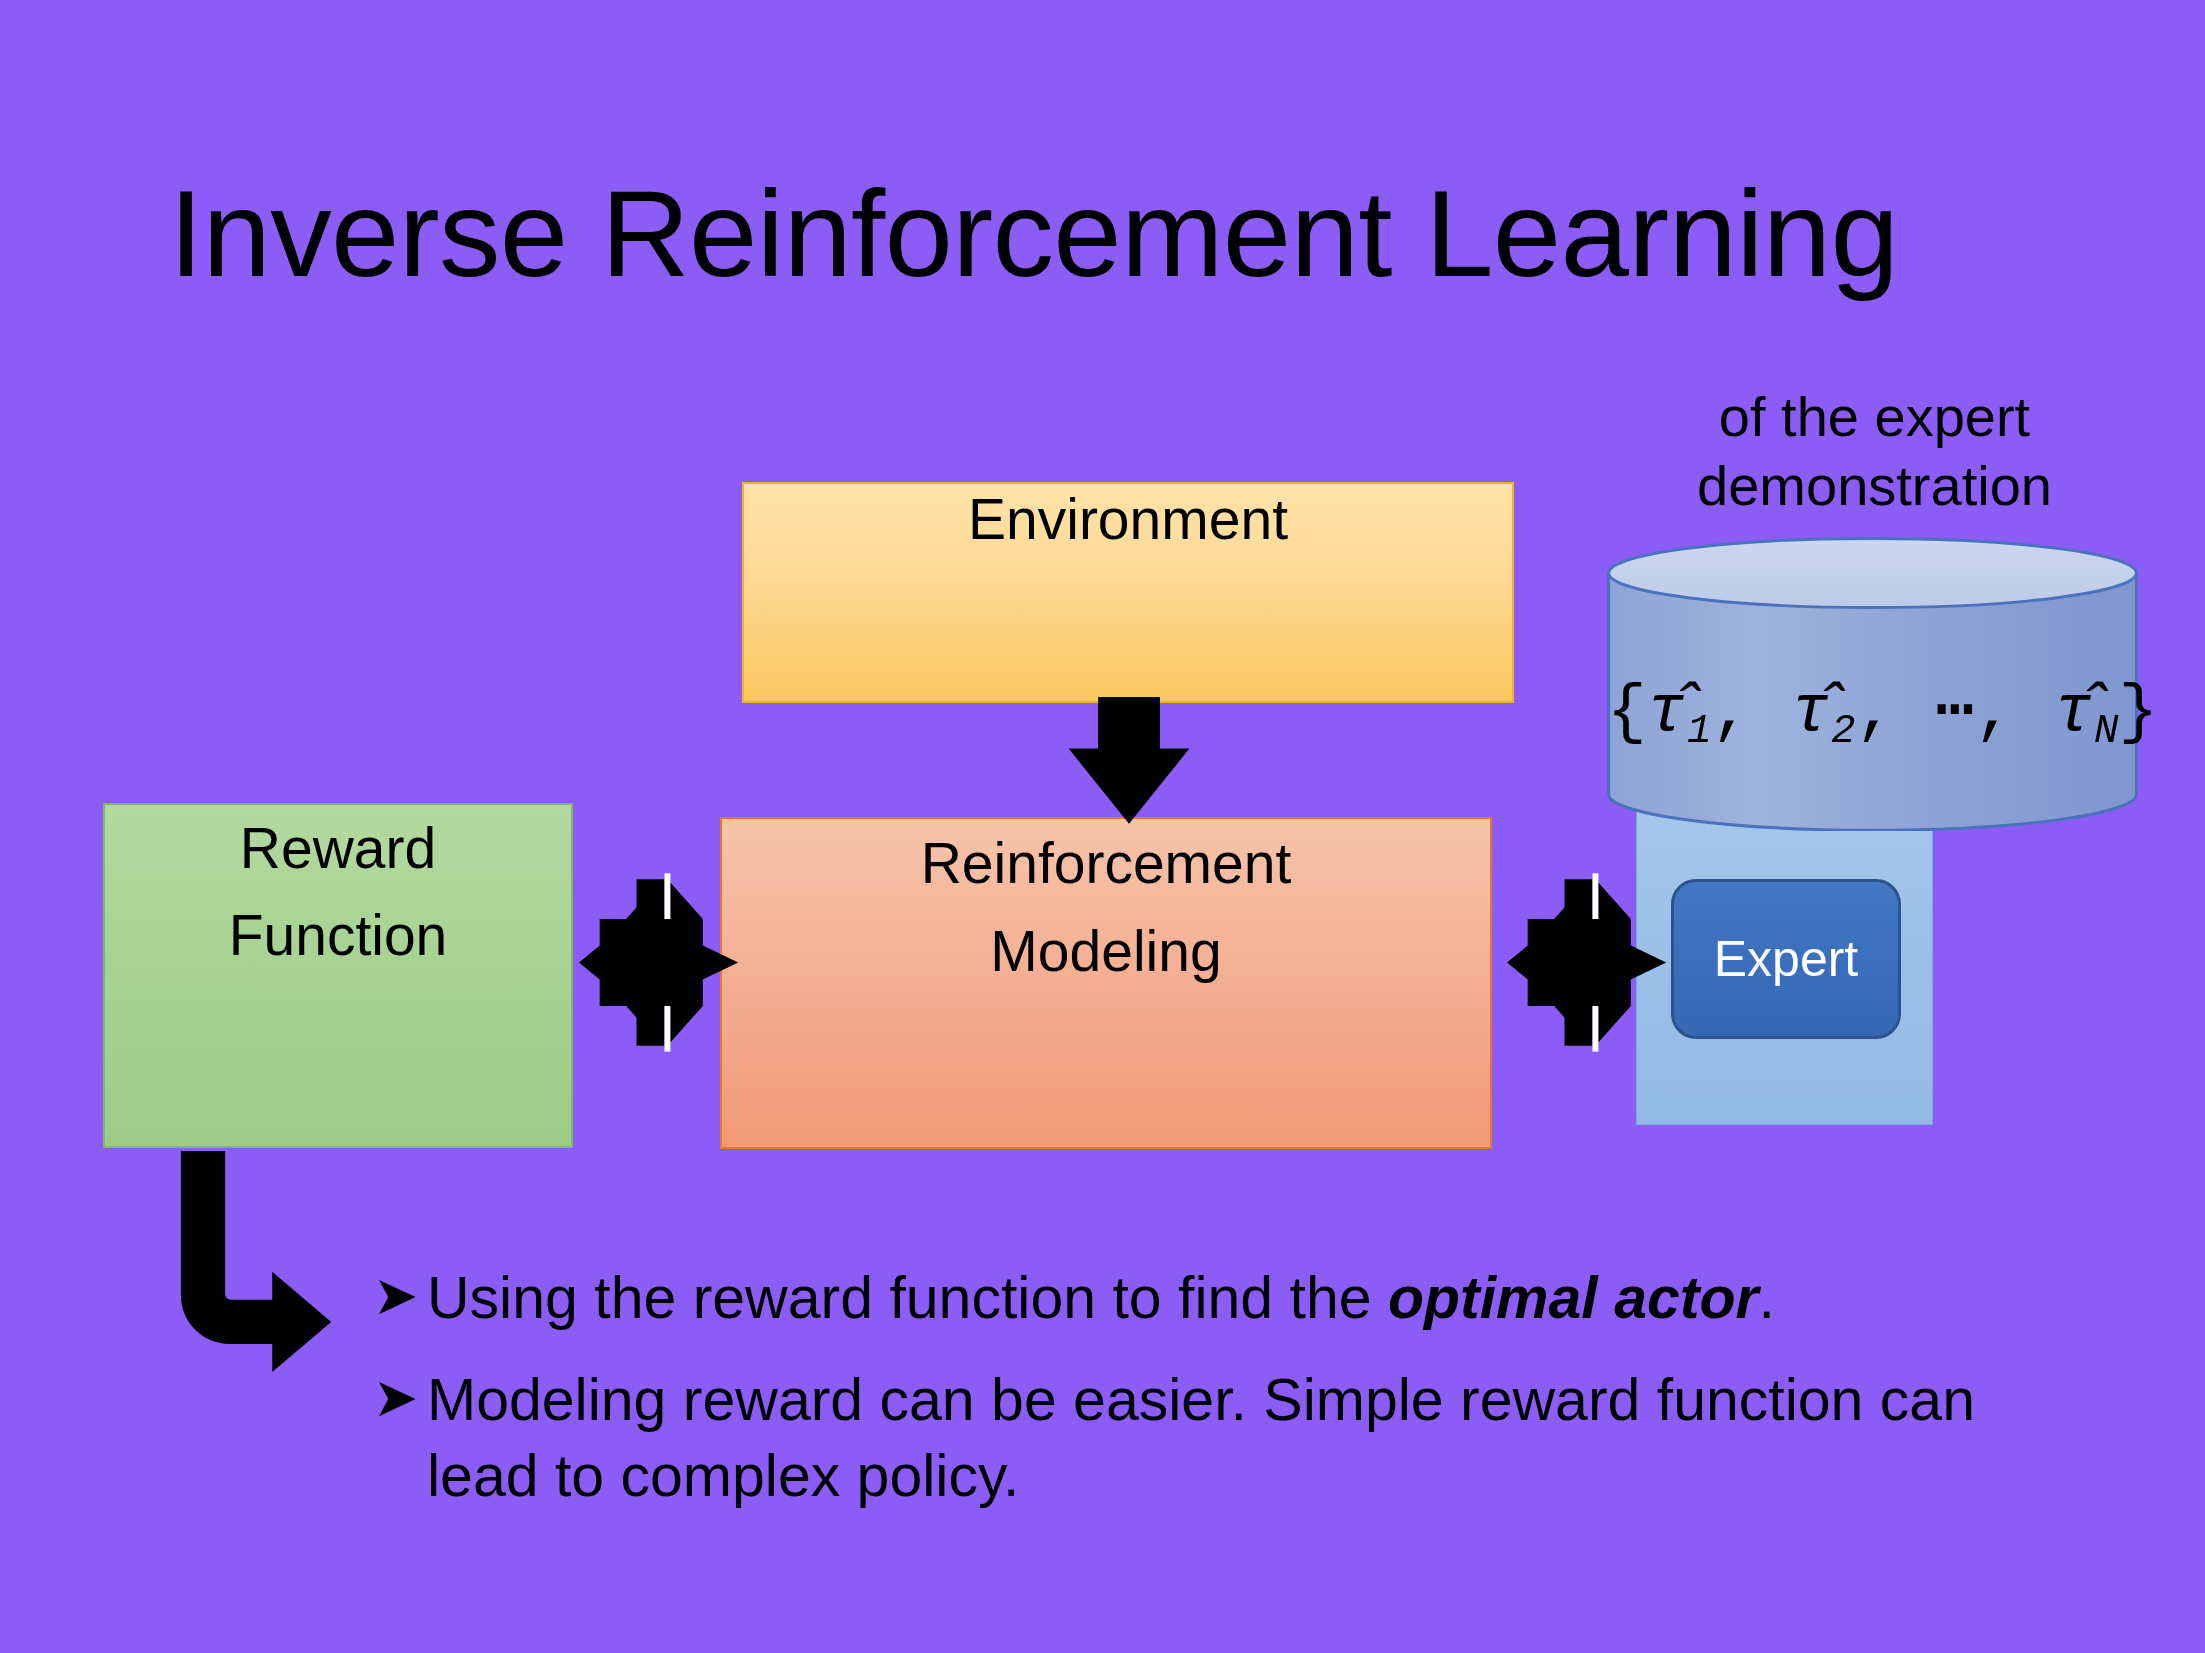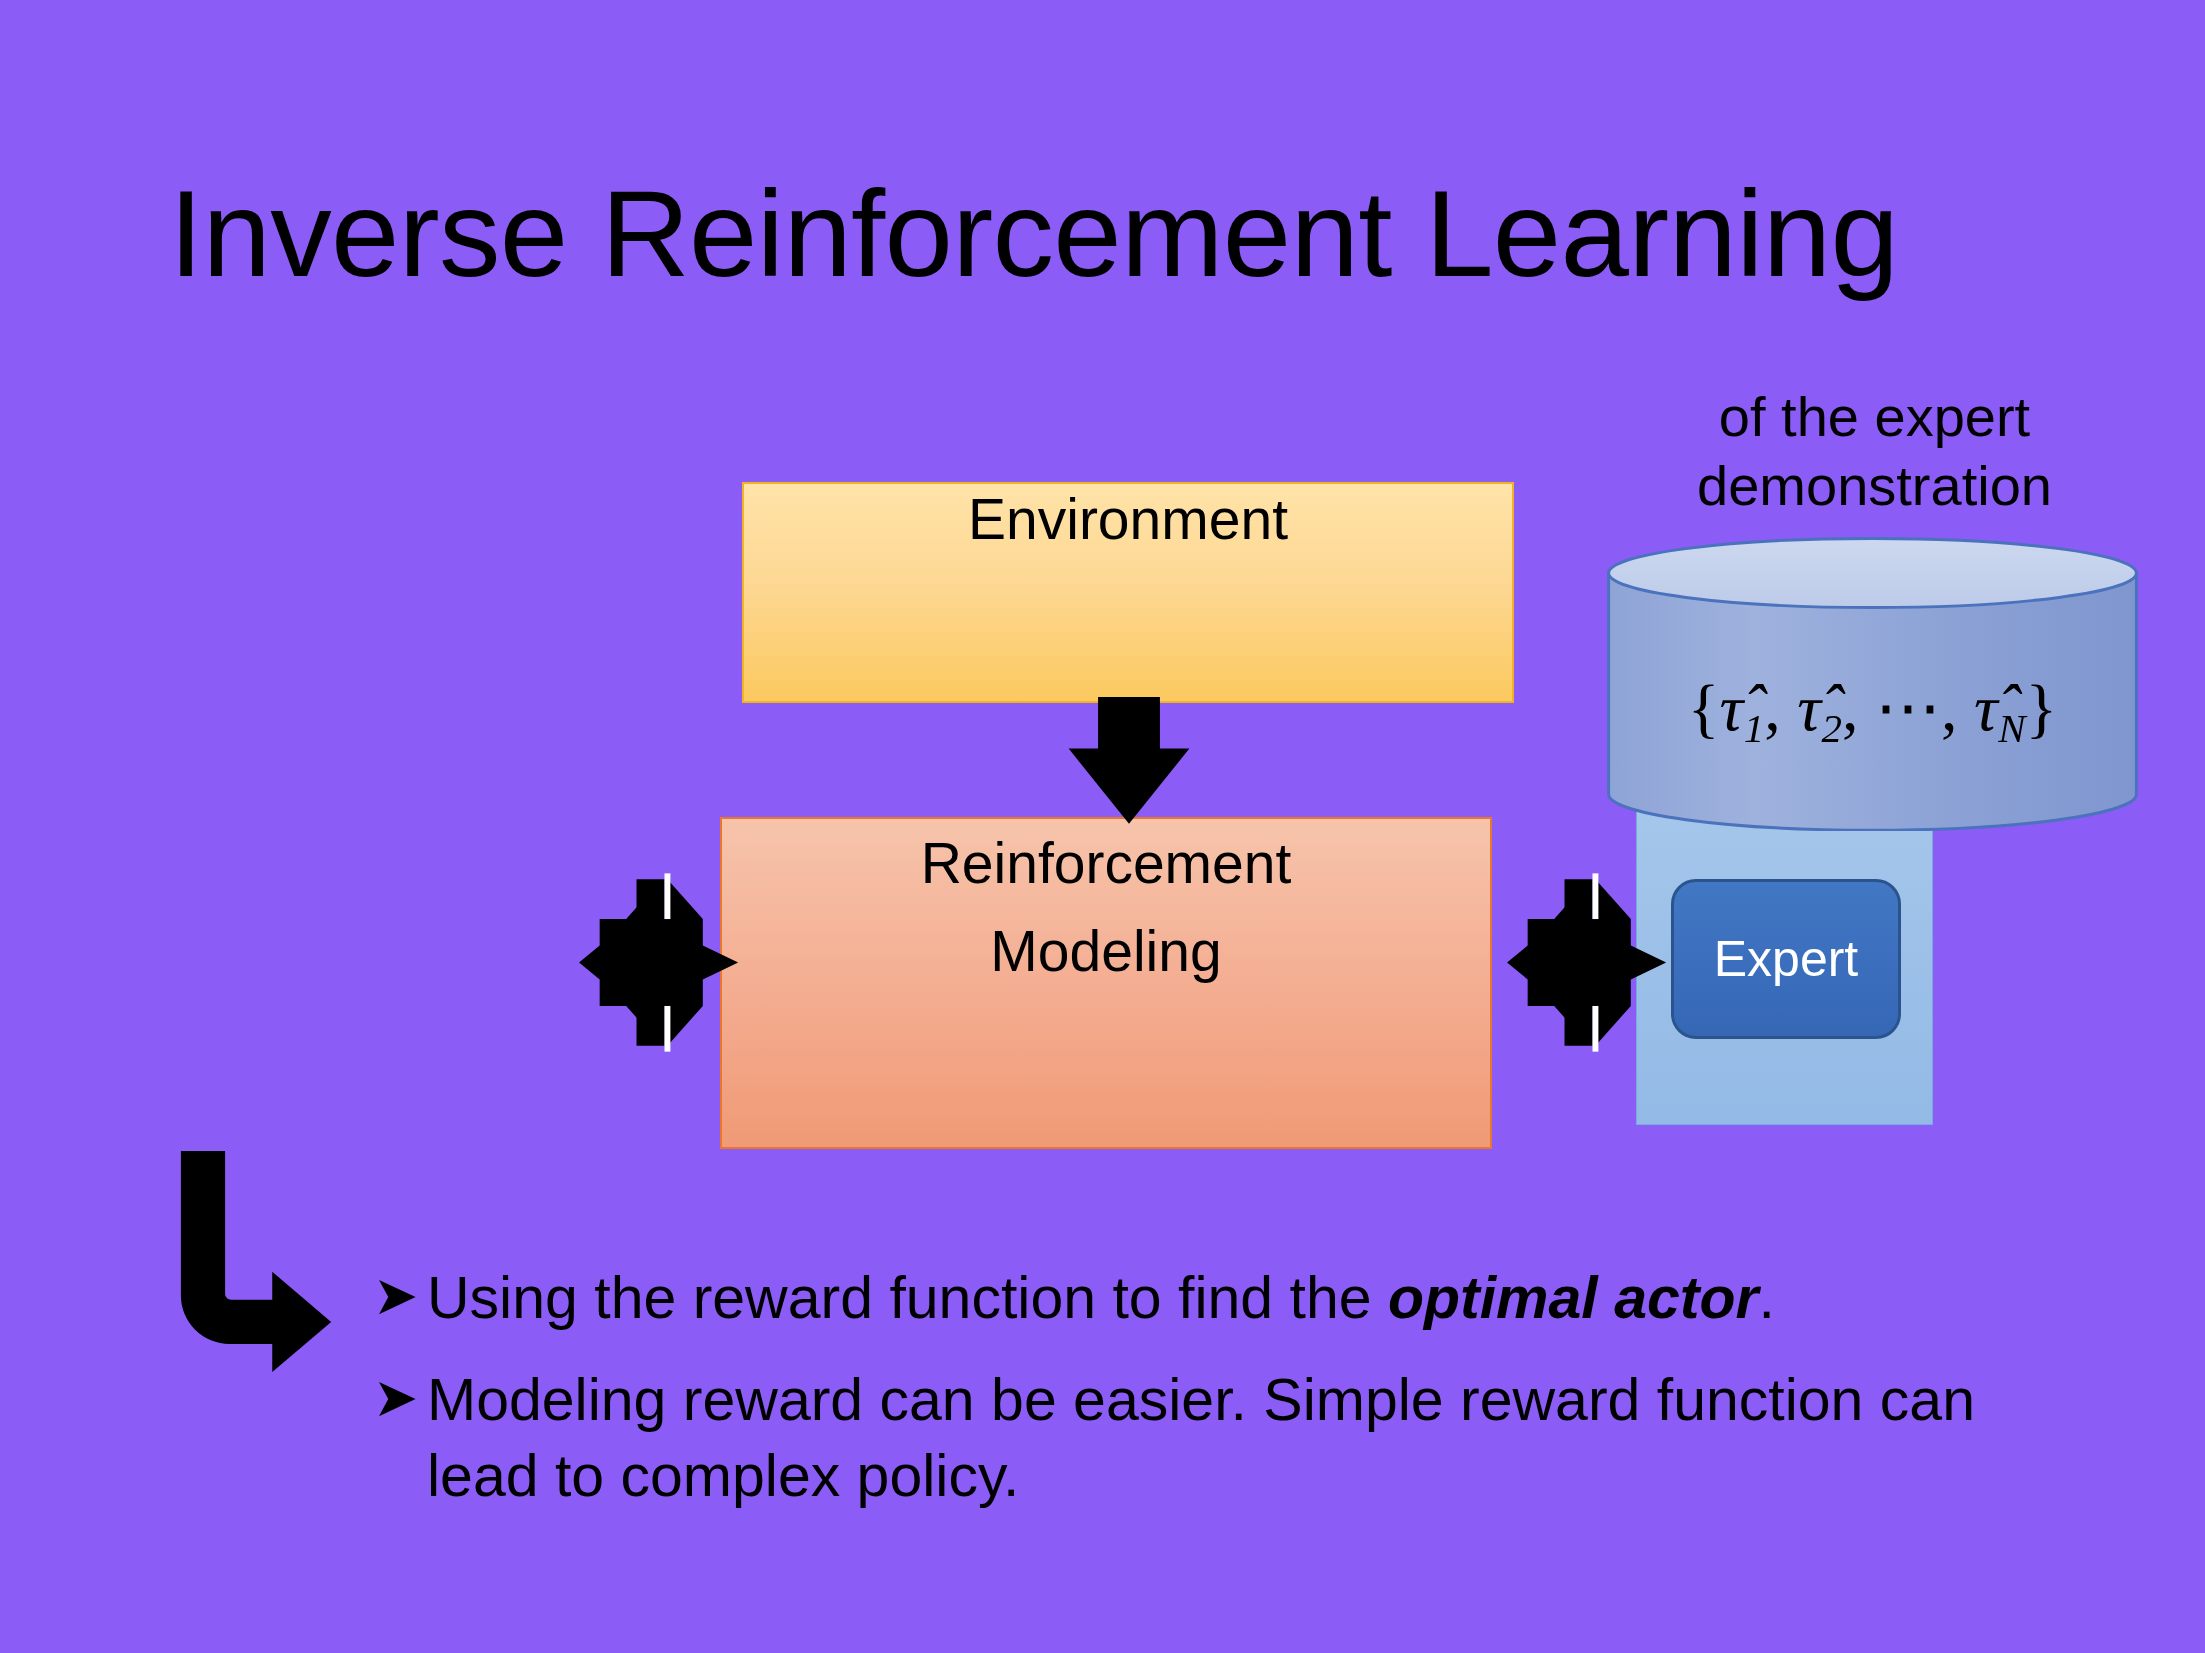--- a/index.html
+++ b/index.html
@@ -115,21 +115,21 @@
     height: 294px;
   }
   #cylinder svg { display: block; }
 
   #cylinder-label {
     position: absolute;
     left: 1607px;
     top: 669px;
     width: 531px;
     text-align: center;
-    font-family: Liberation Serif, serif;
+    font-family: Liberation Mono, monospace;
     font-size: 66px;
     color: #000000;
     white-space: nowrap;
   }
   #cylinder-label .mvar {
     font-style: italic;
     position: relative;
     display: inline-block;
   }
   #cylinder-label .sub {
@@ -235,20 +235,26 @@
     <span>Environment</span>
   </div>
 
   <div id="rl-box" class="proc-box">
     <span class="two-line">
       <span>Reinforcement</span><br>
       <span>Modeling</span>
     </span>
   </div>
 
+  <div id="reward-box" class="proc-box">
+    <span class="two-line">
+      <span>Reward</span><br>
+      <span>Function</span>
+    </span>
+  </div>
 
   <svg id="arrow-down" class="arrow-svg" viewBox="0 0 220 190" xmlns="http://www.w3.org/2000/svg">
     <path d="M 68,0 L 152,0 L 152,70 L 192,70 L 110,172 L 28,70 L 68,70 Z" fill="#000000"></path>
   </svg>
 
   <svg id="arrow-quad-left" class="arrow-svg" viewBox="0 0 232 262" xmlns="http://www.w3.org/2000/svg">
     <path d="M 78,18 L 116,18 L 116,72 L 166,72 L 166,108 L 214,131 L 166,154 L 166,190 L 116,190 L 116,244 L 78,244 L 78,190 L 28,190 L 28,154 L 0,131 L 28,108 L 28,72 L 78,72 Z" fill="#000000"></path>
     <path d="M 120,18 L 168,72 L 168,108 L 216,131 L 168,154 L 168,190 L 120,244 Z" fill="#000000"></path>
     <path d="M 112,18 L 64,72 L 64,108 L 16,131 L 64,154 L 64,190 L 112,244 Z" fill="#000000"></path>
     <rect x="116" y="10" width="8" height="62" fill="#ffffff"></rect>

